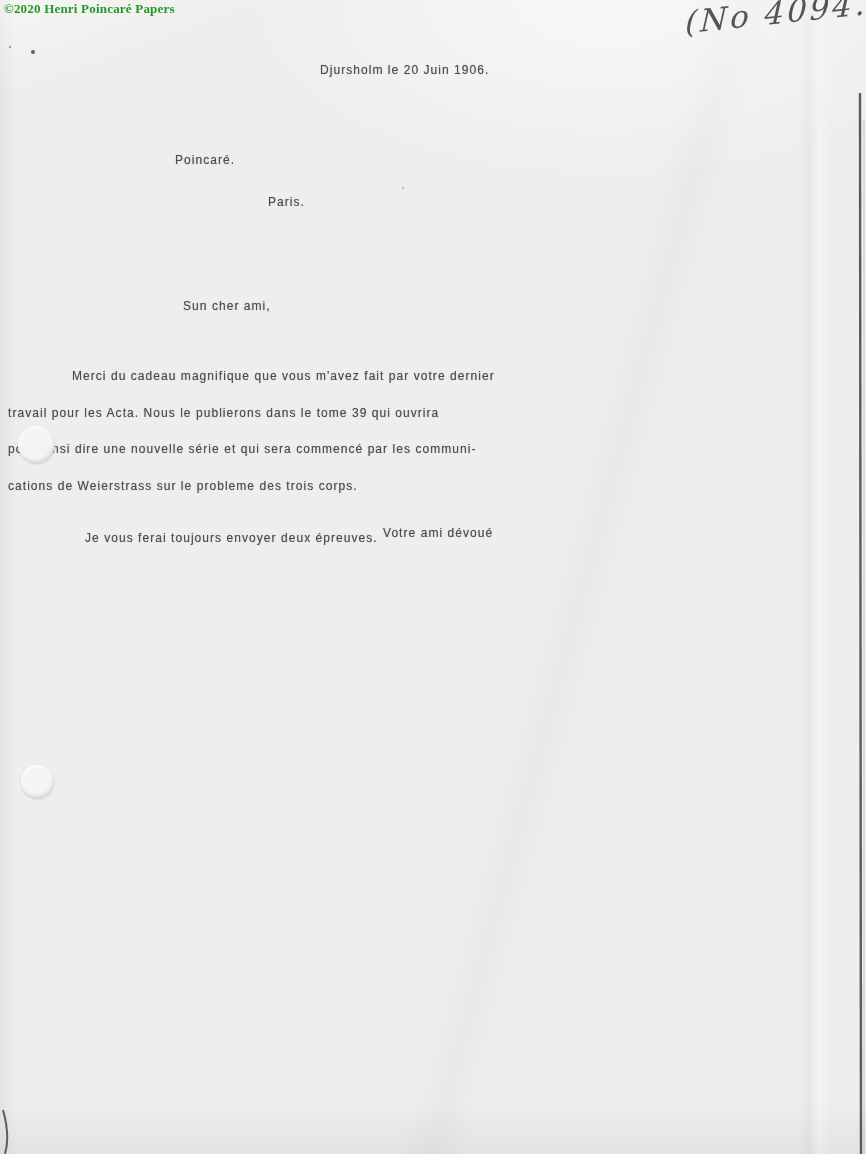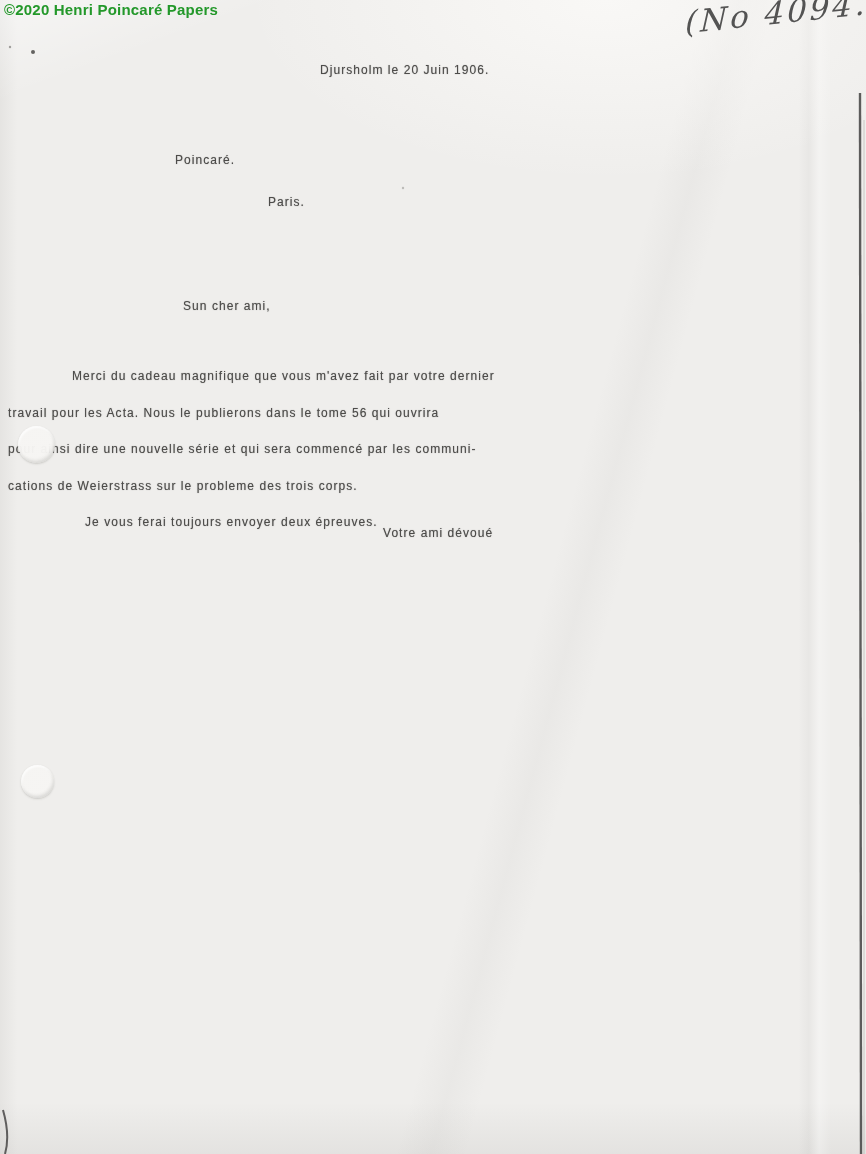--- a/index.html
+++ b/index.html
@@ -26,23 +26,23 @@
     letter-spacing: 1.05px;
     color: #4d4c4a;
     white-space: pre;
     text-shadow: 0 0 1px rgba(77,76,74,0.55);
     z-index: 2;
   }
   .copyright {
     position: absolute;
     left: 4px;
     top: 1px;
-    font-family: Liberation Sans, sans-serif;
+    font-family: Liberation Serif, serif;
     font-weight: 700;
-    font-size: 15px;
+    font-size: 13px;
     letter-spacing: 0.2px;
     color: #23982a;
     z-index: 5;
     text-align: center;
   }
   .annotation {
     position: absolute;
     left: 686px;
     top: 4px;
     font-family: "DejaVu Serif", serif;
@@ -57,21 +57,21 @@
     white-space: pre;
   }
   .dateline       { left: 320px; top: 60px; }
   .recipient-name { left: 175px; top: 150px; text-align: center; }
   .recipient-city { left: 268px; top: 192px; }
   .salutation     { left: 183px; top: 296px; }
   .bl-0 { left: 72px; top: 366px; text-align: right; }
   .bl-1 { left: 8px;  top: 403px; }
   .bl-2 { left: 8px;  top: 439px; }
   .bl-3 { left: 8px;  top: 476px; }
-  .bl-4 { left: 85px; top: 512px; }
+  .bl-4 { left: 85px; top: 528px; }
   .closing { left: 383px; top: 523px; }
   .hole {
     position: absolute;
     border-radius: 50%;
     background: radial-gradient(circle at 42% 36%, rgba(246,245,243,0.97) 55%, rgba(239,238,236,0.9) 74%, rgba(235,234,231,0.85) 100%);
     box-shadow:
       0 1px 2px rgba(120,118,114,0.30),
       inset -1px -2px 3px rgba(140,138,133,0.20),
       inset 1px 2px 2px rgba(255,255,255,0.75);
     z-index: 3;
@@ -97,21 +97,21 @@
   <div class="typed dateline">Djursholm le 20 Juin 1906.</div>
 
   <div class="typed recipient-name">Poincaré.</div>
 
   <div class="typed recipient-city">Paris.</div>
 
   <div class="typed salutation">Sun cher ami,</div>
 
   <div class="typed bl-0">Merci du cadeau magnifique que vous m'avez fait par votre dernier</div>
 
-  <div class="typed bl-1">travail pour les Acta. Nous le publierons dans le tome 56 qui ouvrira</div>
+  <div class="typed bl-1">travail pour les Acta. Nous le publierons dans le tome 39 qui ouvrira</div>
 
   <div class="typed bl-2">pour ainsi dire une nouvelle série et qui sera commencé par les communi-</div>
 
   <div class="typed bl-3">cations de Weierstrass sur le probleme des trois corps.</div>
 
   <div class="typed bl-4">Je vous ferai toujours envoyer deux épreuves.</div>
 
   <div class="typed closing">Votre ami dévoué</div>
 
   <div class="hole hole-1"></div>

